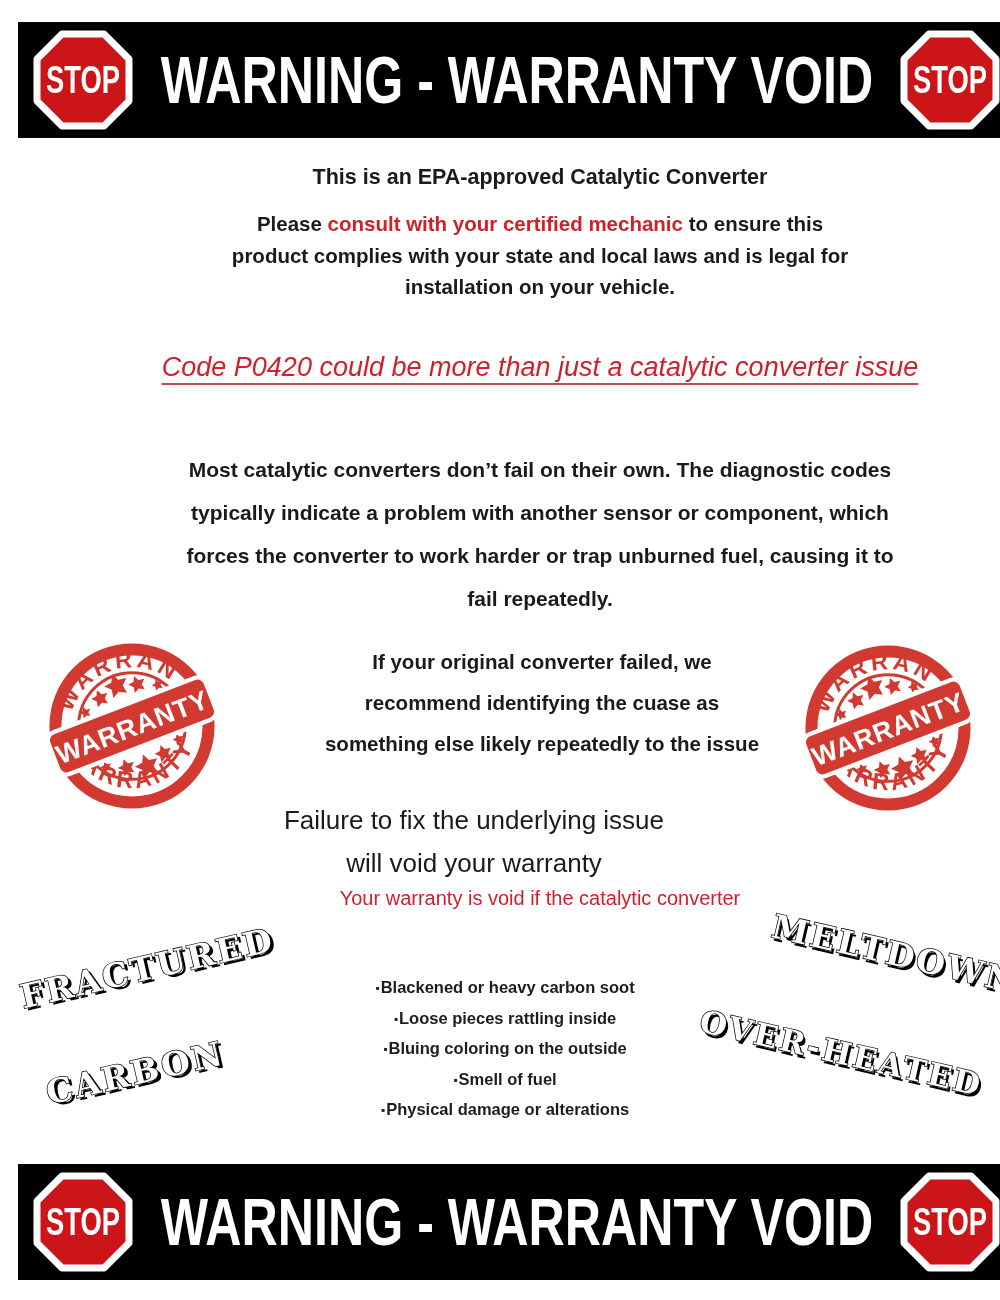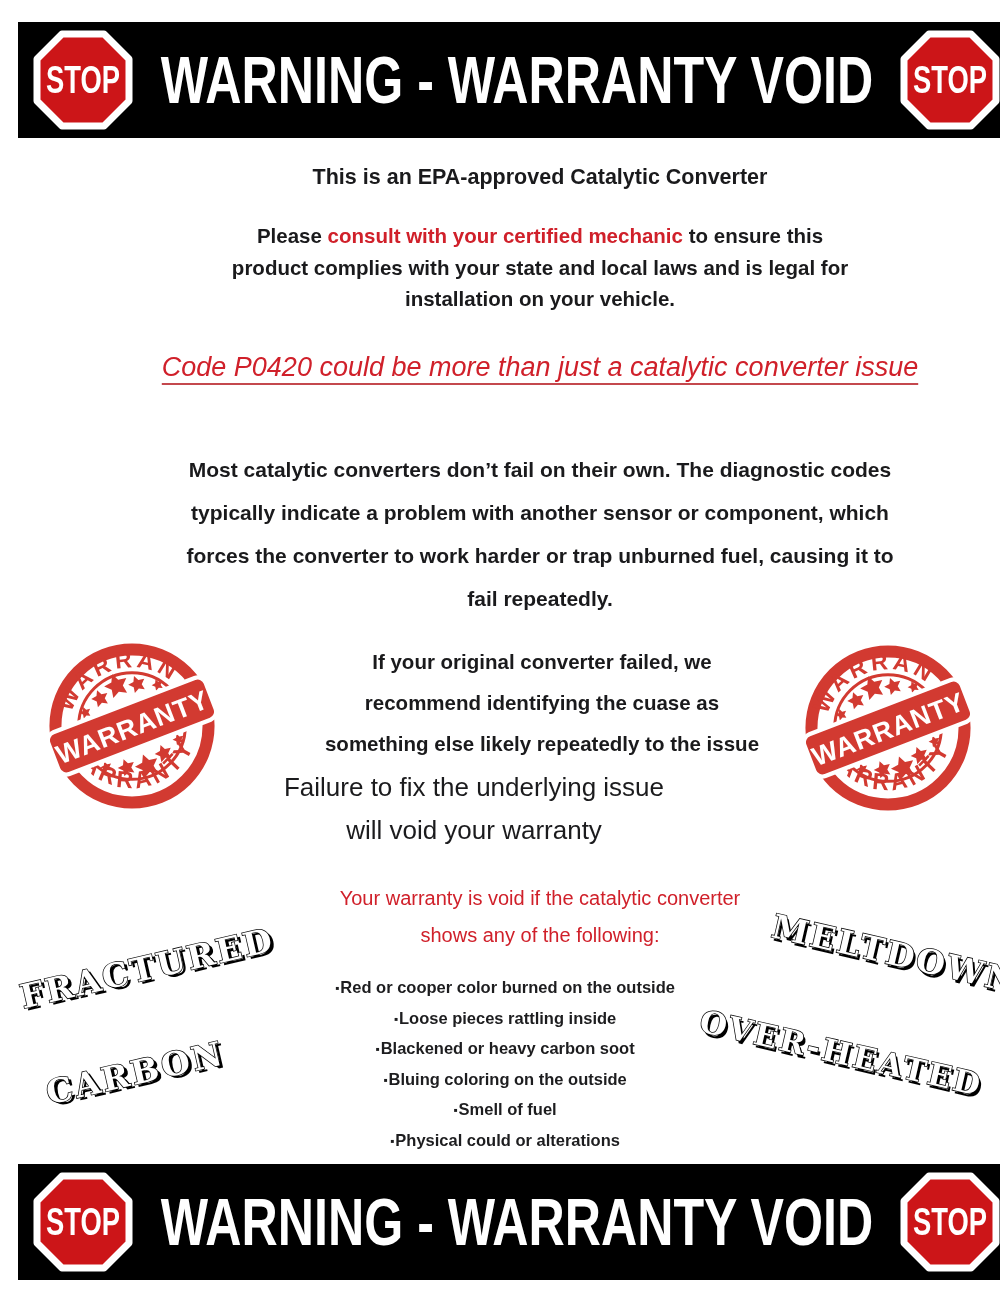--- a/index.html
+++ b/index.html
@@ -14,28 +14,28 @@
         transform:translate(-50%,-50%) scaleX(0.76);
         font-size:66px;font-weight:bold;color:#ffffff;white-space:nowrap;letter-spacing:0px;}
   .stop-svg{position:absolute;top:50%;width:100px;height:100px;transform:translateY(-50%);}
   .stop-svg.left{left:15px;}
   .stop-svg.right{right:15px;}
   .stop-text{font-family:"Liberation Sans",sans-serif;font-weight:bold;fill:#ffffff;font-size:38px;}
 
   
   .center-text{position:absolute;text-align:center;white-space:pre-line;padding-left:40px;}
   .epa-line{top:165px;left:0;width:1000px;font-size:21.5px;font-weight:bold;}
-  .consult{top:220px;left:140px;width:720px;font-size:20.5px;font-weight:bold;line-height:31.5px;}
+  .consult{top:208px;left:140px;width:720px;font-size:20.5px;font-weight:bold;line-height:31.5px;}
   .red{color:#d0202a;}
   .p0420{top:352px;left:0;width:1000px;font-size:27px;color:#d0202a;font-weight:normal;
          text-decoration:underline;text-decoration-thickness:2px;text-underline-offset:7px;
          text-decoration-color:#c4484d;font-style:italic;}
   .diagnostic{top:448px;left:70px;width:860px;font-size:21px;font-weight:bold;line-height:43px;}
   .recommend{top:641px;left:228px;width:548px;font-size:20.5px;font-weight:bold;line-height:41px;}
-  .failure{top:766px;left:0;width:868px;font-size:26px;font-weight:normal;line-height:43px;color:#1b1b1d;}
+  .failure{top:799px;left:0;width:868px;font-size:26px;font-weight:normal;line-height:43px;color:#1b1b1d;}
   .void-warning{top:880px;left:0;width:1000px;font-size:20px;font-weight:normal;color:#d0202a;line-height:37px;}
 
   
   .void-list{position:absolute;top:973px;left:285px;width:440px;margin:0;padding:0;list-style:none;}
   .void-list li{display:block;text-align:center;font-size:16.5px;font-weight:bold;line-height:29.5px;color:#1d1d1f;}
   .void-list .bullet{font-size:12px;vertical-align:1px;margin-right:1px;}
 
   
   .stamp{position:absolute;width:188px;height:172px;}
   .stamp.left{left:38px;top:640px;}
@@ -137,29 +137,28 @@
       <text class="stamp-banner-text" x="100" y="112" text-anchor="middle">WARRANTY</text>
     </g>
   </svg>
 
   <div class="center-text recommend">If your original converter failed, we
 recommend identifying the cuase as
 something else likely repeatedly to the issue</div>
 
   <div class="center-text failure"><span>Failure to fix the underlying issue</span><br><span>will void your warranty</span></div>
 
-  <div class="center-text void-warning"><span>Your warranty is void if the catalytic converter</span><br><span>shows any of the following:</span></div>
+  <div class="center-text void-warning"><span>Your warranty is void if the catalytic converter</span><br></div>
 
   <ul class="void-list">
-    <li><span class="bullet">▪</span><span>Red or cooper color burned on the outside</span></li>
+    <li><span class="bullet">▪</span><span>Blackened or heavy carbon soot</span></li>
     <li><span class="bullet">▪</span><span>Loose pieces rattling inside</span></li>
-    <li><span class="bullet">▪</span><span>Blackened or heavy carbon soot</span></li>
     <li><span class="bullet">▪</span><span>Bluing coloring on the outside</span></li>
     <li><span class="bullet">▪</span><span>Smell of fuel</span></li>
-    <li><span class="bullet">▪</span><span>Physical could or alterations</span></li>
+    <li><span class="bullet">▪</span><span>Physical damage or alterations</span></li>
   </ul>
 
   <svg class="deco fractured" width="260" height="64">
     <text class="shadow" x="5" y="48" font-size="33">FRACTURED</text>
     <text class="face" x="2" y="45" font-size="33">FRACTURED</text>
   </svg>
   <svg class="deco carbon" width="180" height="64">
     <text class="shadow" x="5" y="48" font-size="33">CARBON</text>
     <text class="face" x="2" y="45" font-size="33">CARBON</text>
   </svg>

